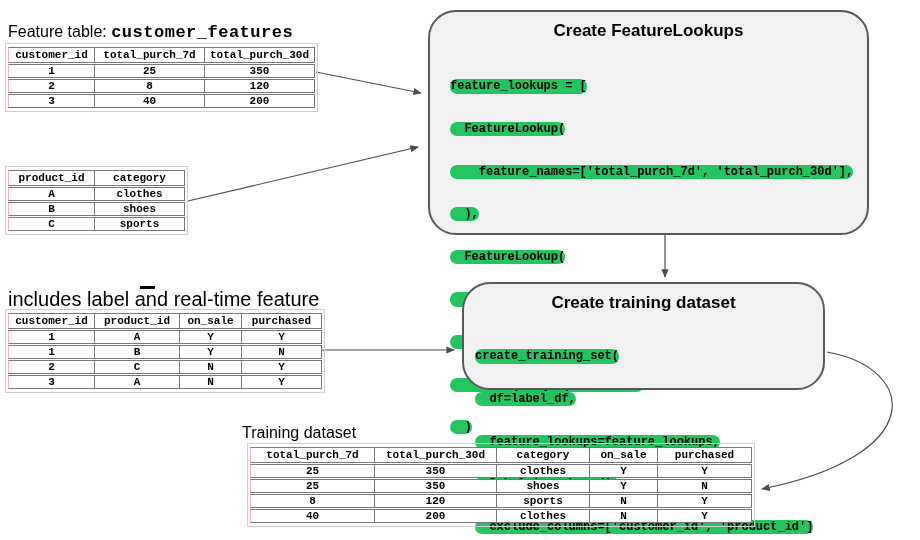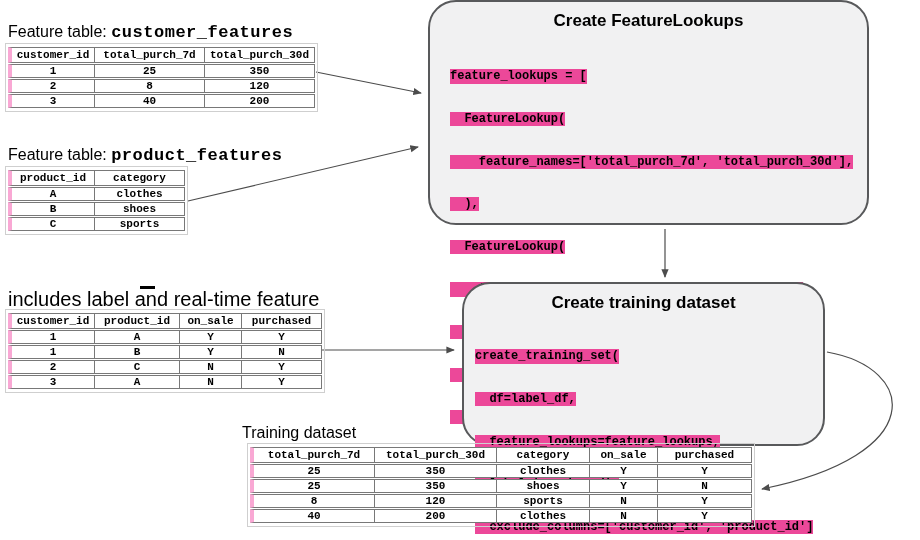--- a/index.html
+++ b/index.html
@@ -12,30 +12,30 @@
   .tbl-title .mono-name{font-family:"Liberation Mono",monospace;font-weight:bold;font-size:17px;letter-spacing:.5px;}
   .subtitle{font-size:20px;line-height:19px;white-space:nowrap;}
 
   
   table.grid{border-collapse:separate;border-spacing:0 1px;table-layout:fixed;
              outline:1px solid #cfcfcf;outline-offset:2px;}
   table.grid th,table.grid td{
       font-family:"Liberation Mono",monospace;font-weight:bold;font-size:11px;
       text-align:center;padding:0;overflow:hidden;white-space:nowrap;
       border:1px solid #787878;border-left:none;background:#fff;}
-  table.grid th:first-child,table.grid td:first-child{border-left:4px solid #f9a8d4;}
+  table.grid th:first-child,table.grid td:first-child{border-left:1px solid #f9a8d4;}
   table.grid th{height:14px;line-height:14px;}
   table.grid td{height:12px;line-height:12px;}
 
   
   .code-box{position:absolute;background:#f1f1f2;border:2px solid #58595b;border-radius:28px;box-sizing:border-box;}
   .box-title{text-align:center;font-weight:bold;font-size:17px;margin-top:9px;}
   .code{position:absolute;font-family:"Liberation Mono",monospace;font-weight:bold;
         font-size:12px;line-height:14.2px;white-space:pre;}
-  .code-line{display:table;background:#ec4899;}
+  .code-line{display:table;background:#22c55e;border-radius:7px;}
 
   
   svg.arrows{position:absolute;left:0;top:0;pointer-events:none;}
 
   .overline-mark{position:absolute;background:#000;}
 </style>
 </head>
 <body>
 
 <div class="canvas">
@@ -81,23 +81,20 @@
         <td>120</td>
       </tr>
       <tr>
         <td>3</td>
         <td>40</td>
         <td>200</td>
       </tr>
     </tbody>
   </table>
 
-  <div class="abs tbl-title" style="left:8px;top:145px">
-    <span>Feature table: </span><span class="mono-name">product_features</span>
-  </div>
   <table class="grid abs" style="left:8px;top:169px;width:177px">
     <colgroup>
         <col style="width:87px">
         <col style="width:90px">
       </colgroup>
     <thead>
         <tr>
       <th>product_id</th>
       <th>category</th>
     </tr>
@@ -156,37 +153,37 @@
       </tr>
       <tr>
         <td>3</td>
         <td>A</td>
         <td>N</td>
         <td>Y</td>
       </tr>
     </tbody>
   </table>
 
-  <div class="code-box" style="left:428px;top:0;width:441px;height:225px">
+  <div class="code-box" style="left:428px;top:10px;width:441px;height:225px">
     <div class="box-title">Create FeatureLookups</div>
     <div class="code" style="left:20px;top:39px">
       <div class="code-line">feature_lookups = [</div>
       <div class="code-line">  FeatureLookup(</div>
       <div class="code-line">    feature_names=['total_purch_7d', 'total_purch_30d'],</div>
       <div class="code-line">  ),</div>
       <div class="code-line">  FeatureLookup(</div>
       <div class="code-line">    table_name='ml.recommender.product_features',</div>
       <div class="code-line">    feature_names=['category'],</div>
       <div class="code-line">    lookup_key='product_id'</div>
       <div class="code-line">  )</div>
       
     </div>
   </div>
 
-  <div class="code-box" style="left:462px;top:282px;width:363px;height:164px">
+  <div class="code-box" style="left:462px;top:282px;width:363px;height:108px">
     <div class="box-title">Create training dataset</div>
     <div class="code" style="left:11px;top:37px">
       <div class="code-line">create_training_set(</div>
       <div class="code-line">  df=label_df,</div>
       <div class="code-line">  feature_lookups=feature_lookups,</div>
       <div class="code-line">  label='purchased',</div>
       <div class="code-line">  exclude_columns=['customer_id', 'product_id']</div>
       
     </div>
   </div>

